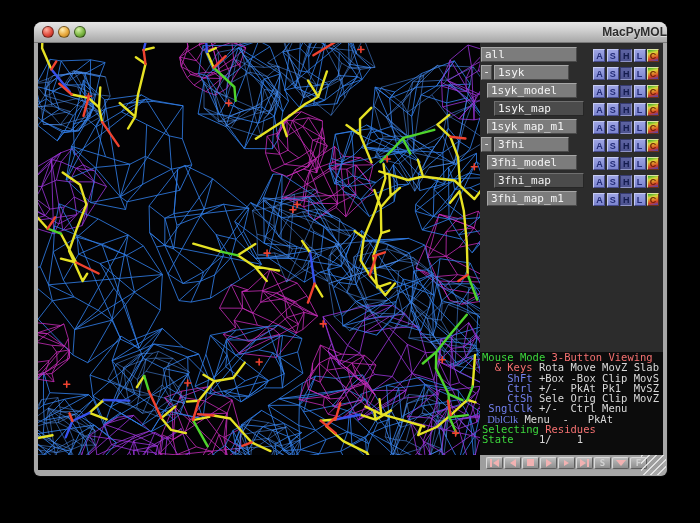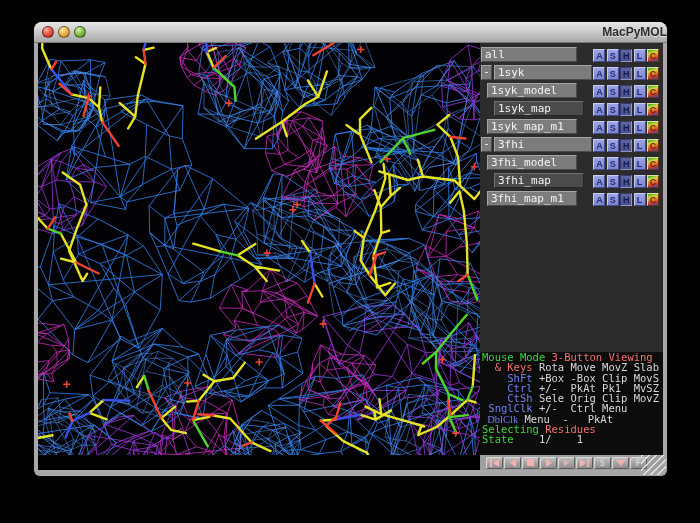--- a/index.html
+++ b/index.html
@@ -27,21 +27,21 @@
   .sidebar{position:absolute;left:442px;top:0;width:183px;height:412px;background:#2c2c2c;}
   #object-rows{padding-top:2px;}
   .object-row{height:17px;margin:0 0 1px 1px;display:flex;align-items:flex-end;}
   .toggle{width:11px;height:15px;background:#7c7c7c;border:1px solid;box-sizing:border-box;
           border-color:#a6a6a6 #4a4a4a #4a4a4a #a6a6a6;color:#f4f4f4;font-size:11px;
           line-height:12px;text-align:center;margin-right:2px;}
   .name-cell{height:15px;background:#7c7c7c;border:1px solid;box-sizing:border-box;
              border-color:#a6a6a6 #4a4a4a #4a4a4a #a6a6a6;color:#f4f4f4;font-size:11px;
              line-height:13px;padding-left:3px;overflow:hidden;white-space:nowrap;}
   .name-cell.dark{background:#4b4b4b;border-color:#6f6f6f #262626 #262626 #6f6f6f;margin-left:13px;}
-  .w-top{width:96px;} .w-group{width:98px;} .w-child{width:90px;margin-left:6px;}
+  .w-top{width:96px;} .w-group{width:75px;} .w-child{width:90px;margin-left:6px;}
   .abtns{margin-left:auto;margin-right:4px;display:flex;}
   .ab{width:12px;height:13px;margin-left:1.4px;box-sizing:border-box;text-align:center;
       font:bold 9px "Liberation Sans",sans-serif;line-height:12px;color:#242d78;
       background:linear-gradient(#9ea5e4,#7b84cf);border:1px solid;
       border-color:#c6cbf2 #474c8e #474c8e #c6cbf2;}
   .ab-H{background:linear-gradient(#5d63a2,#4c528e);border-color:#363b70 #8e93c6 #8e93c6 #363b70;
         color:#141c4e;}
   .ab-C{background:linear-gradient(165deg,#2fae2f 0%,#dcd63a 30%,#df8428 52%,#d03a2a 74%,#3a48c6 100%);
         border-color:#dce4a2 #6e3018 #6e3018 #dce4a2;color:#6e1e06;}
   #mouse-panel{position:absolute;left:0;bottom:0;width:183px;height:103px;background:#0c0c0c;}

